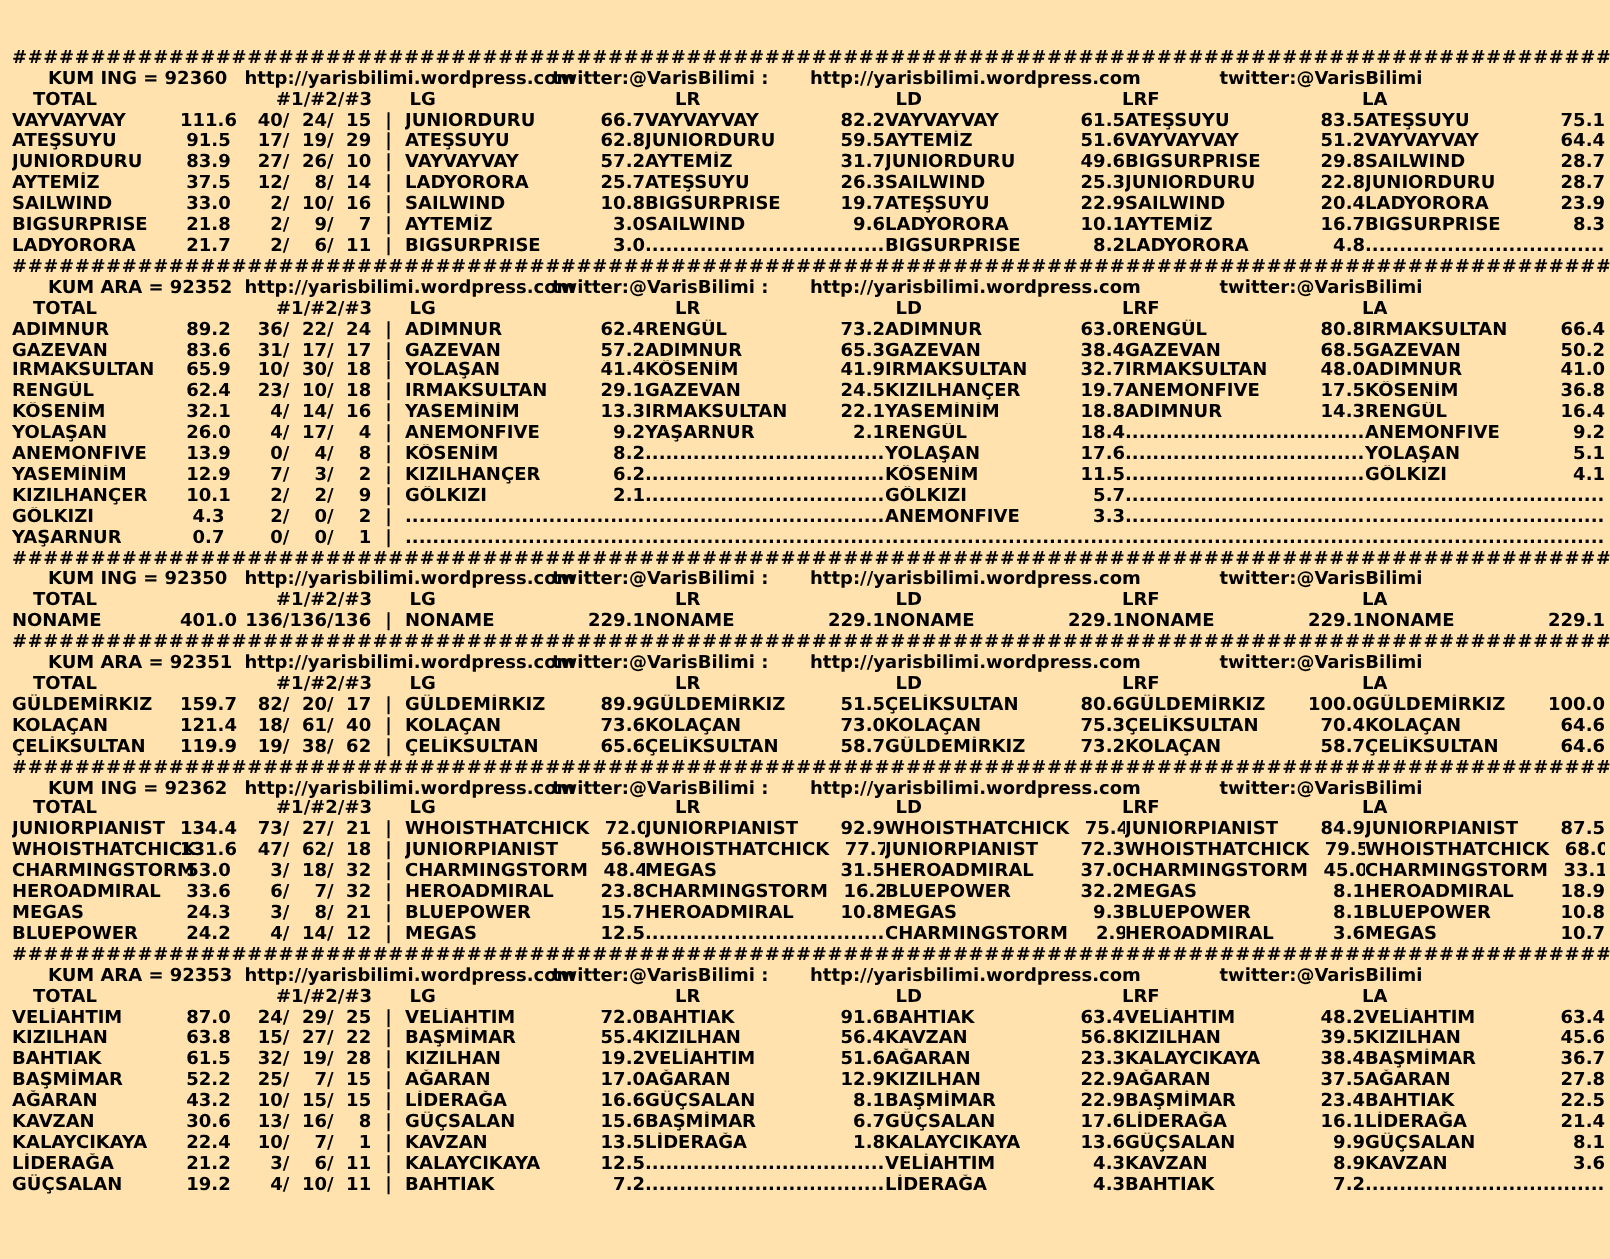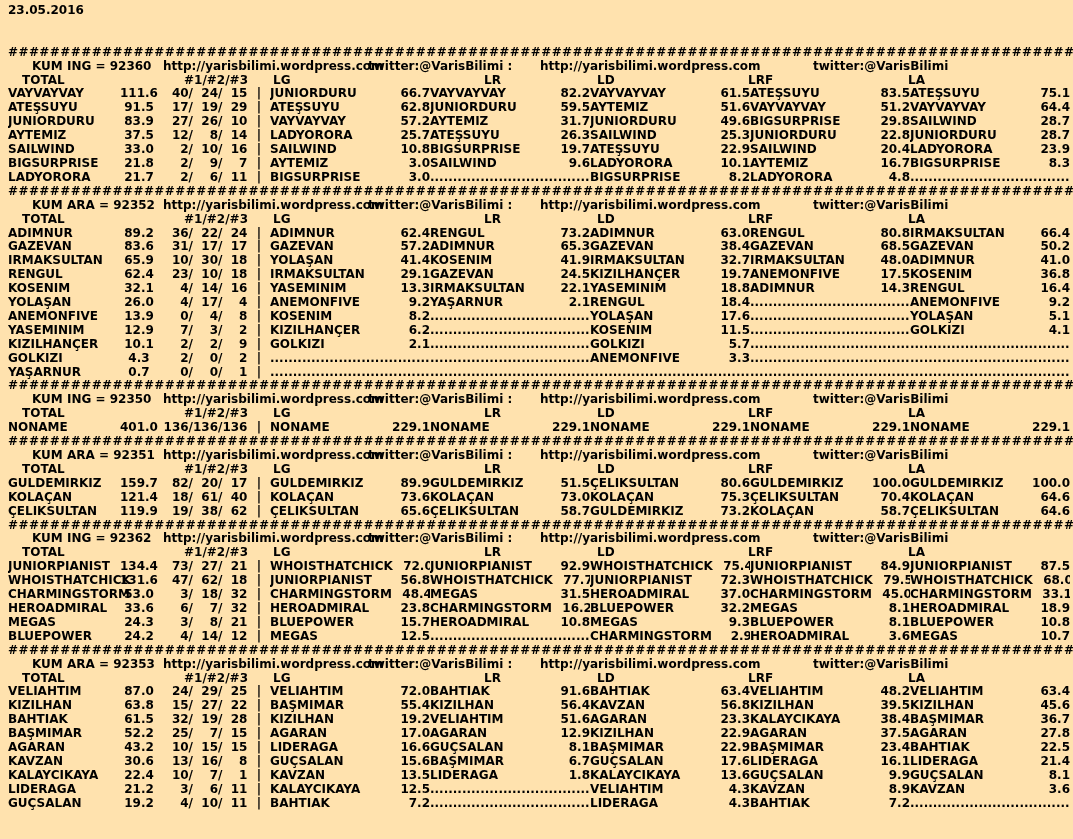--- a/index.html
+++ b/index.html
@@ -12,40 +12,39 @@
   
   .t0{position:absolute;left:0;margin-left:24px;}
   .t1{position:absolute;left:155px;}
   .t2{position:absolute;left:360px;}
   .t3{position:absolute;left:532px;}
   .t4{position:absolute;left:805px;}
   
   .h-total{position:absolute;left:14px;}
   .h-stats{position:absolute;left:168px;width:72px;text-align:right;}
   .h-lg{position:absolute;left:265px;}
-  .h-lr{position:absolute;left:442px;margin-left:34px;}
+  .h-lr{position:absolute;left:442px;}
   .h-ld{position:absolute;left:589px;}
   .h-lrf{position:absolute;left:740px;}
   .h-la{position:absolute;left:900px;}
   
   .row{display:flex;}
   .c-name{width:107px;flex:none;overflow:visible;}
   .c-total{width:48px;flex:none;text-align:center;}
   .c-stats{width:85px;flex:none;text-align:center;}
   .c-pipe{width:22px;flex:none;text-align:center;}
   .grp{width:160px;flex:none;display:flex;overflow:hidden;}
   .g-name{flex:1 1 auto;overflow:visible;}
   .g-val{width:40px;flex:none;text-align:right;}
   .g-dots{flex:1 1 auto;overflow:hidden;}
 </style>
 </head>
 <body>
 
 <div class="page">
-  <div class="line">23.05.2016</div>
   <div class="line">&nbsp;</div>
   <div class="line">&nbsp;</div>
   <div id="sections">
       <div class="line sep">######################################################################################################################################################</div>
       <div class="line">
         <span class="t0">KUM ING = 92360</span>
         <span class="t1">http://yarisbilimi.wordpress.com</span>
         <span class="t2">twitter:@VarisBilimi :</span>
         <span class="t3">http://yarisbilimi.wordpress.com</span>
         <span class="t4">twitter:@VarisBilimi</span>

